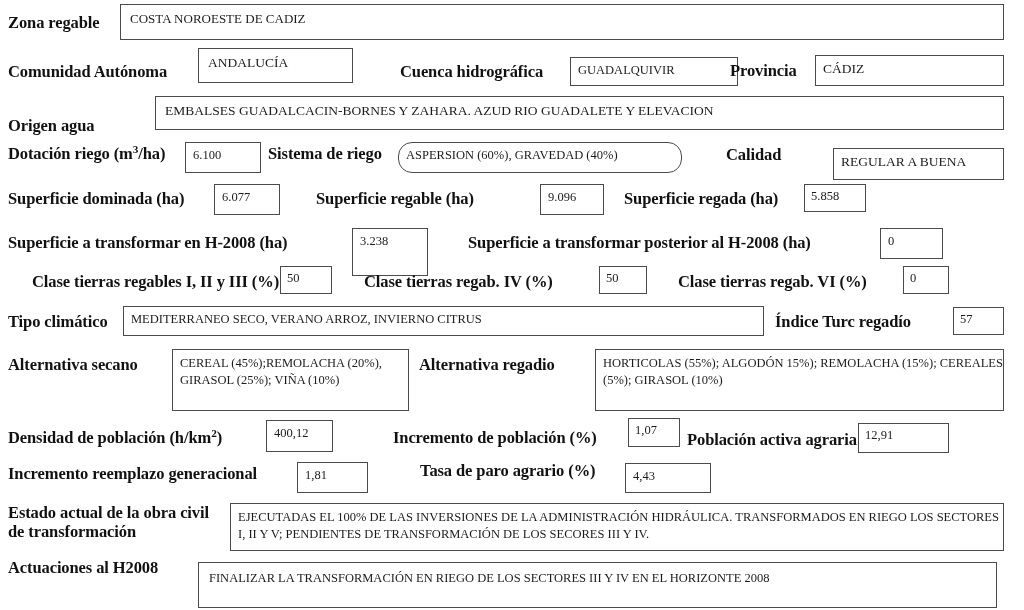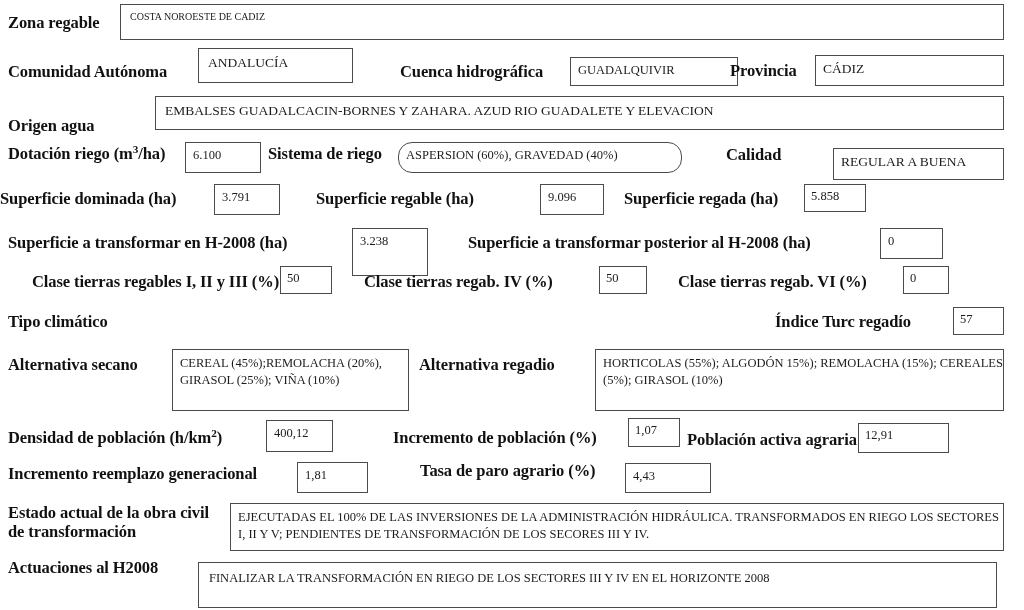--- a/index.html
+++ b/index.html
@@ -47,21 +47,21 @@
   }
   .box .val {
     display: block;
     font-weight: normal;
     color: #1b1b1b;
     white-space: nowrap;
   }
   .box.multiline .val { white-space: normal; }
 
   
-  .v-lg  { font-size: 10px; }
+  .v-lg  { font-size: 13px; }
   .v-md  { font-size: 13.5px; }
   .v-sm  { font-size: 12.5px; }
   .pad-b { padding: 6px 0 0 9px; }
   .pad-c { padding: 5px 0 0 7px; }
   .pad-d { padding: 4px 0 0 6px; }
   .pad-e { padding: 7px 0 0 10px; }
 
   .lh-tight { line-height: 1.32; }
 </style>
 </head>
@@ -102,23 +102,23 @@
   <div class="lbl" style="left:268px; top:144px;">Sistema de riego</div>
   <div class="box" style="left:398px; top:142px; width:284px; height:31px;border-radius:14px;">
     <span class="val v-sm pad-c">ASPERSION (60%), GRAVEDAD (40%)</span>
   </div>
 
   <div class="lbl" style="left:726px; top:145px;">Calidad</div>
   <div class="box" style="left:833px; top:148px; width:171px; height:32px;">
     <span class="val v-md pad-c">REGULAR A BUENA</span>
   </div>
 
-  <div class="lbl" style="left:0; top:189px;text-align:right;">Superficie dominada (ha)</div>
+  <div class="lbl" style="left:8px; top:189px;text-align:right;">Superficie dominada (ha)</div>
   <div class="box" style="left:214px; top:184px; width:66px; height:31px;">
-    <span class="val v-sm pad-c">3.791</span>
+    <span class="val v-sm pad-c">6.077</span>
   </div>
 
   <div class="lbl" style="left:316px; top:189px;">Superficie regable (ha)</div>
   <div class="box" style="left:540px; top:184px; width:64px; height:31px;">
     <span class="val v-sm pad-c">9.096</span>
   </div>
 
   <div class="lbl" style="left:624px; top:189px;">Superficie regada (ha)</div>
   <div class="box" style="left:804px; top:184px; width:62px; height:28px;">
     <span class="val v-sm pad-d">5.858</span>
@@ -143,20 +143,23 @@
   <div class="box" style="left:599px; top:266px; width:48px; height:28px;">
     <span class="val v-sm pad-d">50</span>
   </div>
 
   <div class="lbl" style="left:678px; top:272px;">Clase tierras regab. VI (%)</div>
   <div class="box" style="left:903px; top:266px; width:46px; height:28px;">
     <span class="val v-sm pad-d">0</span>
   </div>
 
   <div class="lbl" style="left:8px; top:312px;">Tipo climático</div>
+  <div class="box" style="left:123px; top:306px; width:641px; height:30px;">
+    <span class="val v-sm pad-c">MEDITERRANEO SECO, VERANO ARROZ, INVIERNO CITRUS</span>
+  </div>
 
   <div class="lbl" style="left:775px; top:312px;">Índice Turc regadío</div>
   <div class="box" style="left:953px; top:307px; width:51px; height:28px;">
     <span class="val v-sm pad-d">57</span>
   </div>
 
   <div class="lbl" style="left:8px; top:355px;">Alternativa secano</div>
   <div class="box multiline" style="left:172px; top:349px; width:237px; height:62px;">
     <span class="val v-sm pad-c lh-tight">CEREAL (45%);REMOLACHA (20%), GIRASOL (25%); VIÑA (10%)</span>
   </div>

